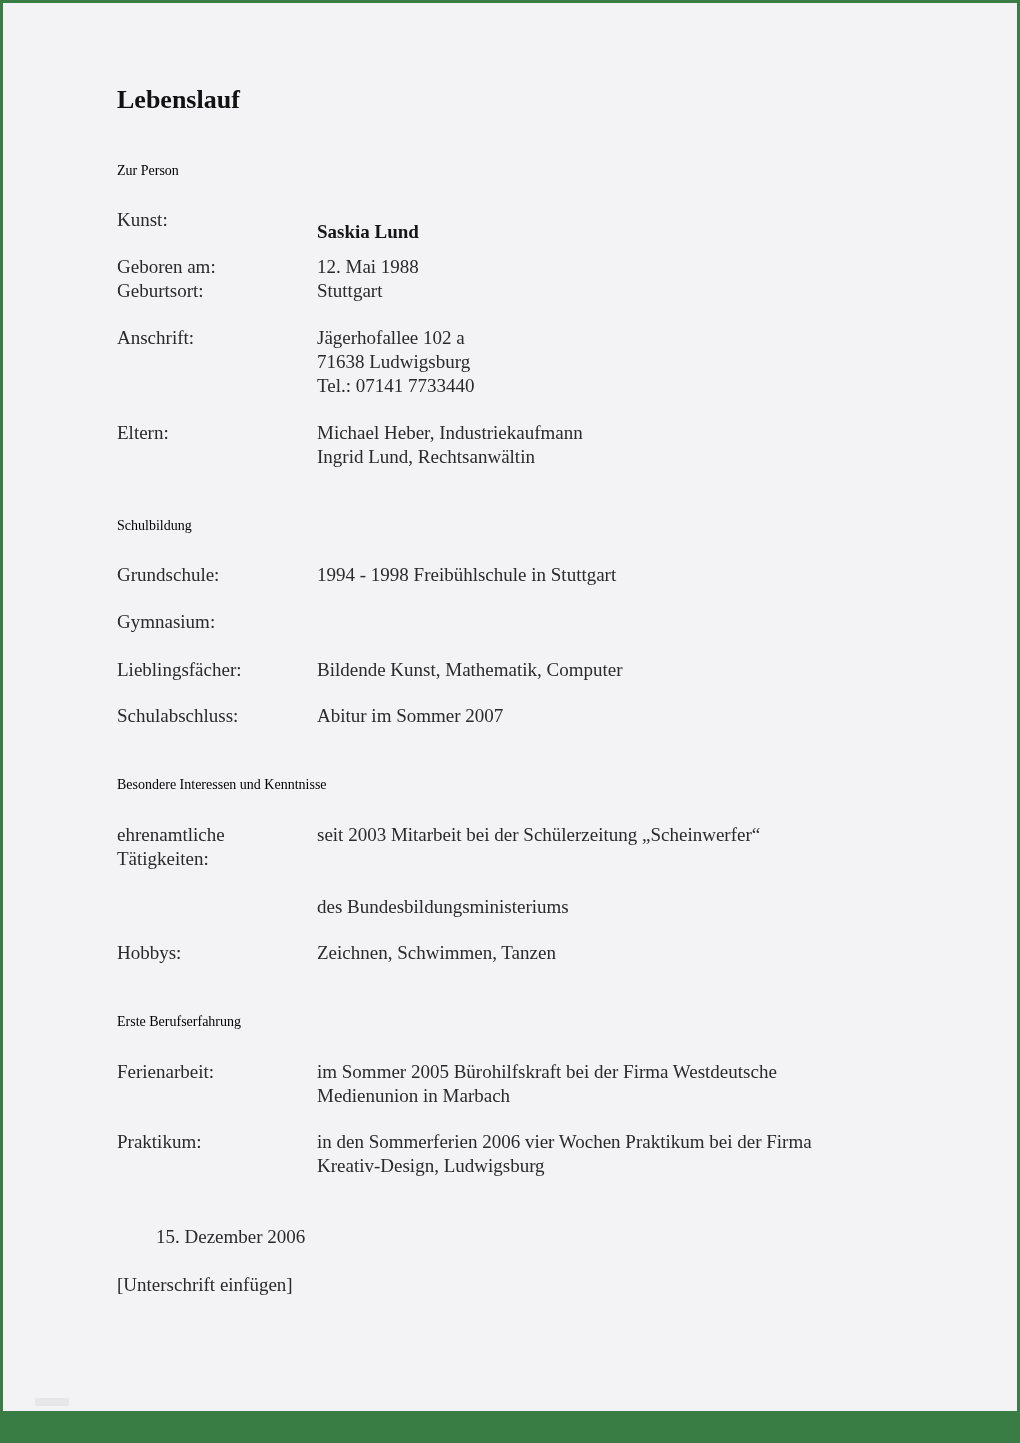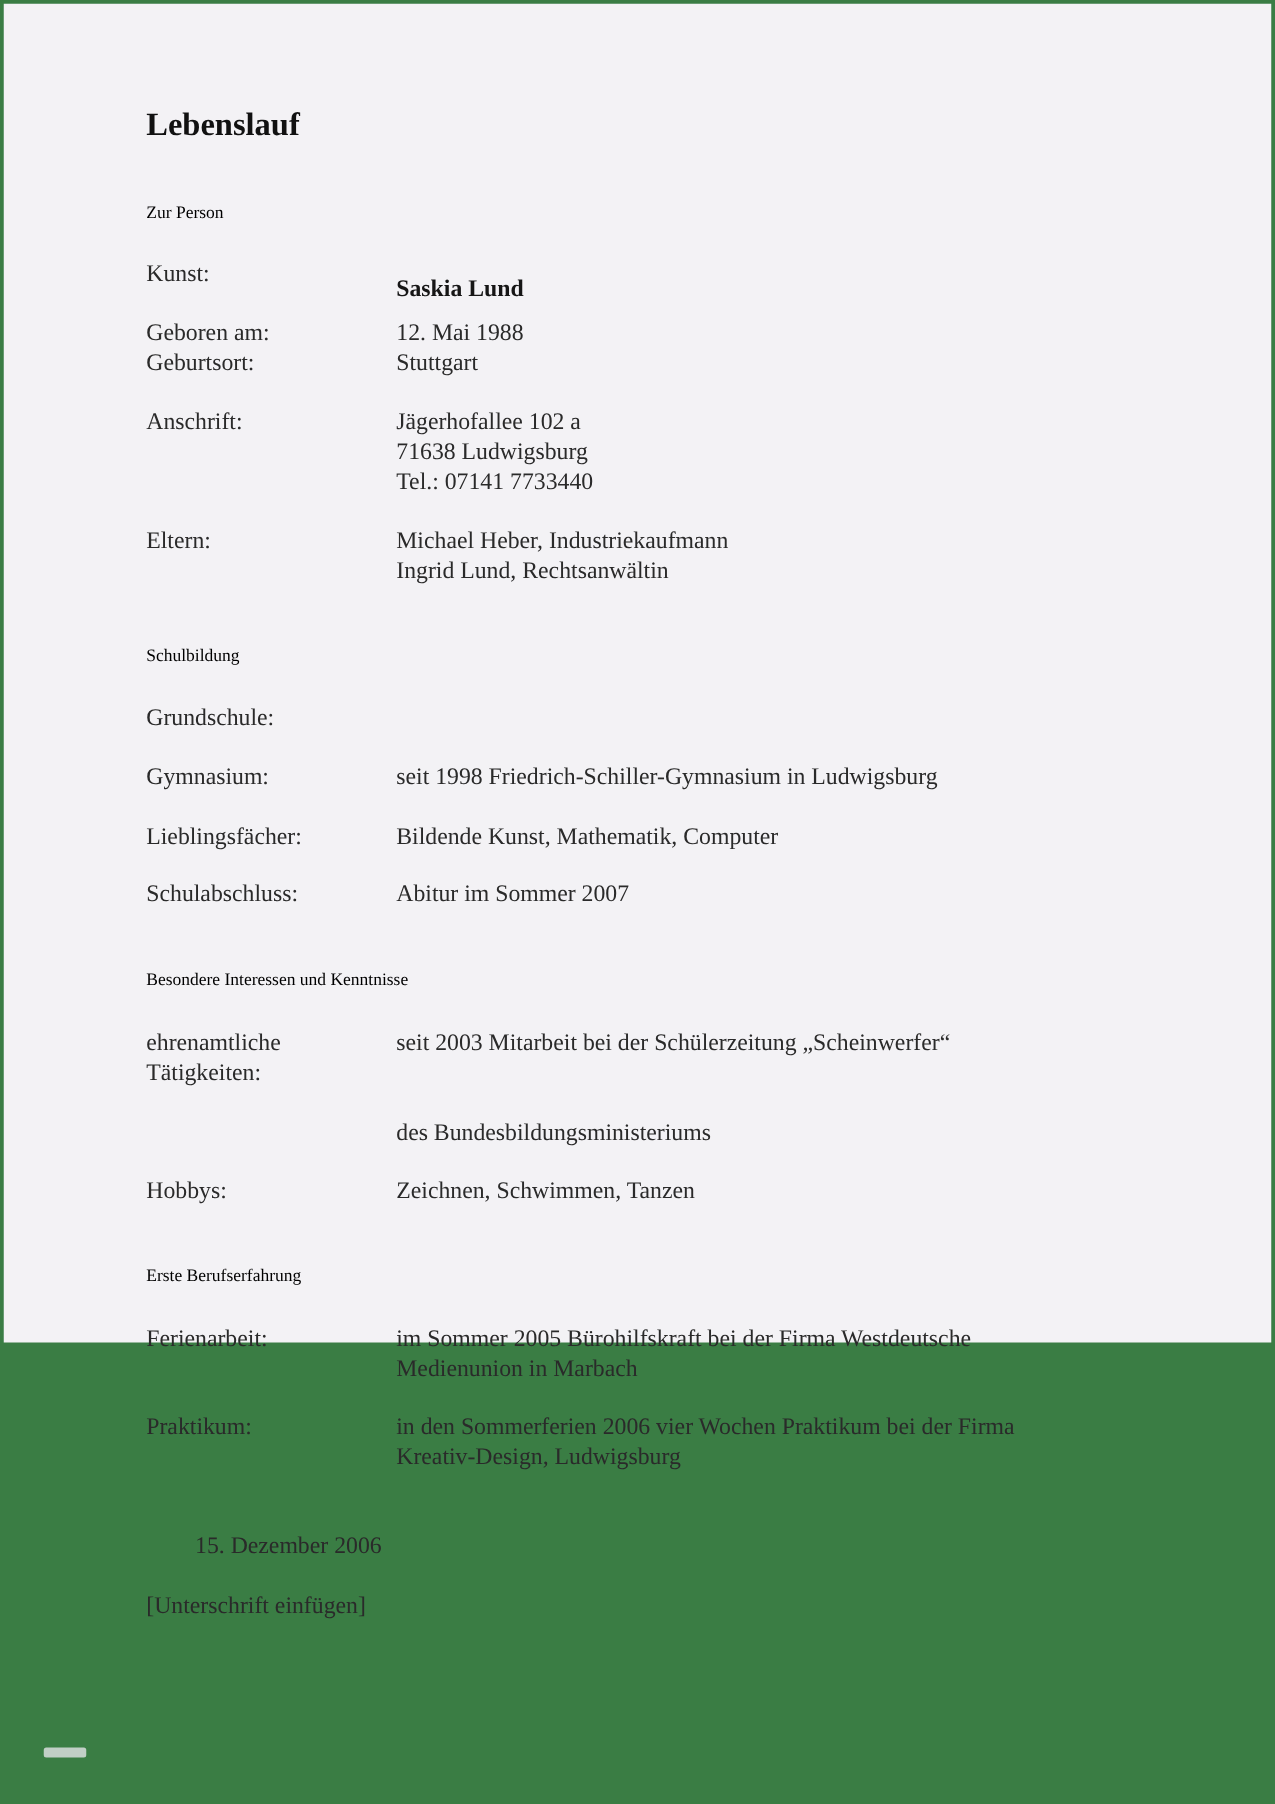--- a/index.html
+++ b/index.html
@@ -11,21 +11,21 @@
       height: 1443px;
       background: #3a7d44;
       position: relative;
       overflow: hidden;
     }
     .page {
       position: absolute;
       left: 3px;
       top: 3px;
       width: 1014px;
-      height: 1071px;
+      height: 1408px;
       background: #f3f2f5;
       font-family: "Liberation Serif", "DejaVu Serif", serif;
       color: #1c1c1c;
     }
     .abs {
       position: absolute;
       white-space: nowrap;
     }
     .title {
       font-weight: bold;
@@ -81,23 +81,23 @@
   <div class="abs value" style="left:314px; top:347px;">71638 Ludwigsburg</div>
   <div class="abs value" style="left:314px; top:371px;">Tel.: 07141 7733440</div>
 
   <div class="abs label" style="left:114px; top:418px;">Eltern:</div>
   <div class="abs value" style="left:314px; top:418px;">Michael Heber, Industriekaufmann</div>
   <div class="abs value" style="left:314px; top:442px;">Ingrid Lund, Rechtsanwältin</div>
 
   <div class="abs section-heading" style="left:114px; top:515px;">Schulbildung</div>
 
   <div class="abs label" style="left:114px; top:560px;">Grundschule:</div>
+  <div class="abs value" style="left:314px; top:560px;">1994 - 1998 Freibühlschule in Stuttgart</div>
 
   <div class="abs label" style="left:114px; top:607px;">Gymnasium:</div>
-  <div class="abs value" style="left:314px; top:607px;">seit 1998 Friedrich-Schiller-Gymnasium in Ludwigsburg</div>
 
   <div class="abs label" style="left:114px; top:655px;">Lieblingsfächer:</div>
   <div class="abs value" style="left:314px; top:655px;">Bildende Kunst, Mathematik, Computer</div>
 
   <div class="abs label" style="left:114px; top:701px;">Schulabschluss:</div>
   <div class="abs value" style="left:314px; top:701px;">Abitur im Sommer 2007</div>
 
   <div class="abs section-heading" style="left:114px; top:774px;text-align:right;">Besondere Interessen und Kenntnisse</div>
 
   <div class="abs label" style="left:114px; top:820px;">ehrenamtliche</div>

